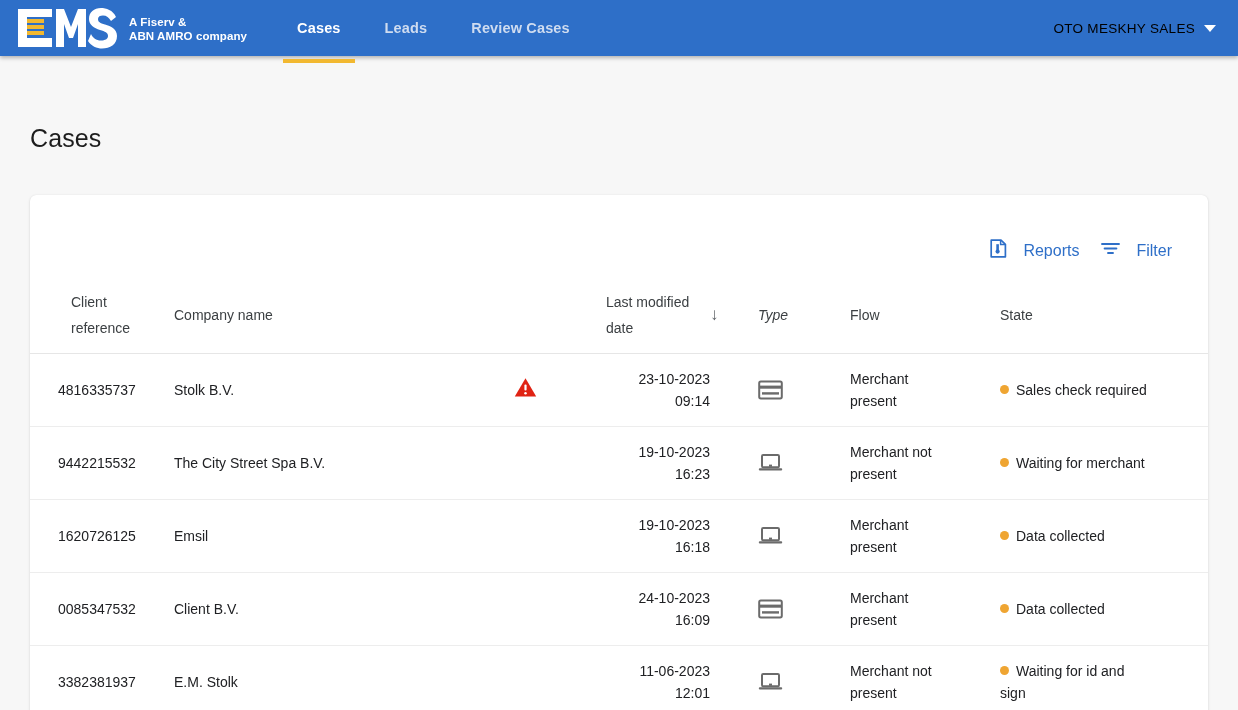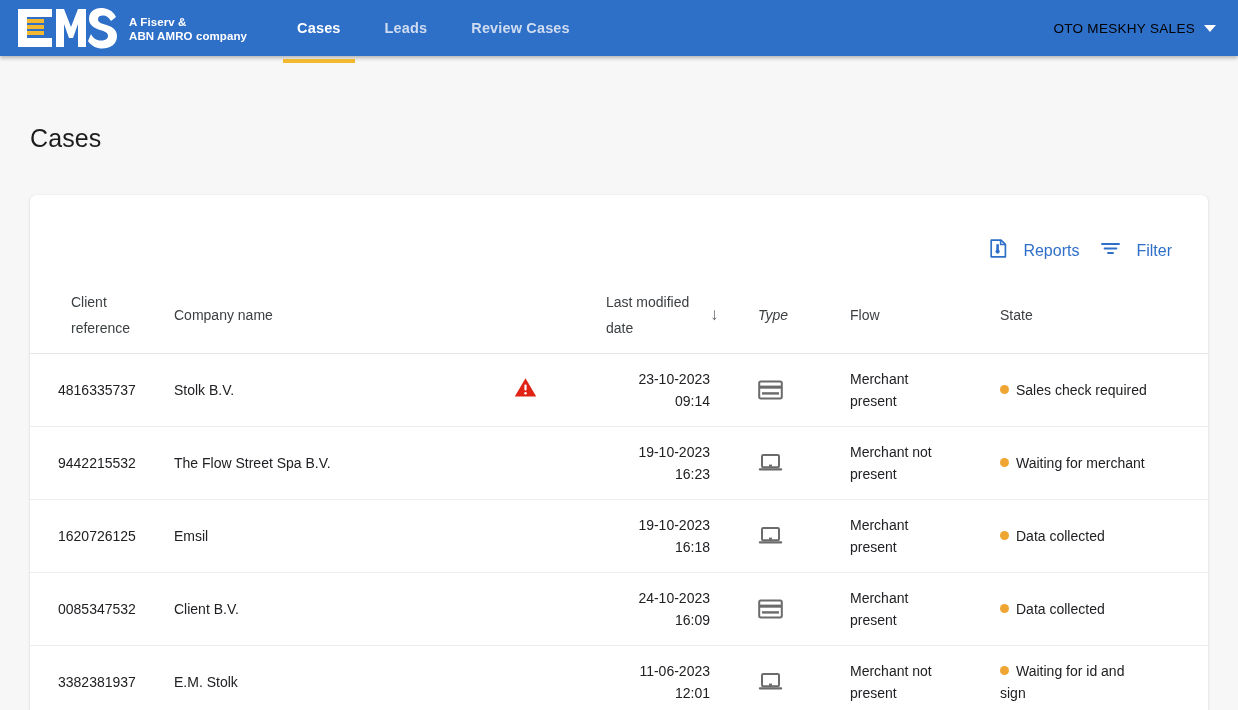--- a/index.html
+++ b/index.html
@@ -368,21 +368,21 @@
                 </svg></span></td>
             <td class="col-flow">
               <div class="flow-wrap">Merchant present</div>
             </td>
             <td class="col-state">
               <div class="state-wrap"><span class="dot" style="background:#efa532"></span><span class="state-text">Sales check required</span></div>
             </td>
           </tr>
           <tr>
             <td class="col-ref">9442215532</td>
-            <td class="col-name">The Flow Street Spa B.V.</td>
+            <td class="col-name">The City Street Spa B.V.</td>
             <td class="col-warn warn-cell"></td>
             <td class="col-date">
               <div>19-10-2023</div>
               <div>16:23</div>
             </td>
             <td class="col-sort"></td>
             <td class="col-type type-cell"><span><svg width="25" height="20" viewBox="0 0 25 20" aria-hidden="true">
                   <rect x="4" y="2" width="17" height="12.2" rx="1.2" fill="none" stroke="#6b6b6b" stroke-width="2"></rect>
                   <rect x="0.8" y="15.2" width="23.4" height="2.4" rx="1.1" fill="#6b6b6b"></rect>
                   <rect x="11" y="11.6" width="3" height="2.2" fill="#6b6b6b"></rect>

